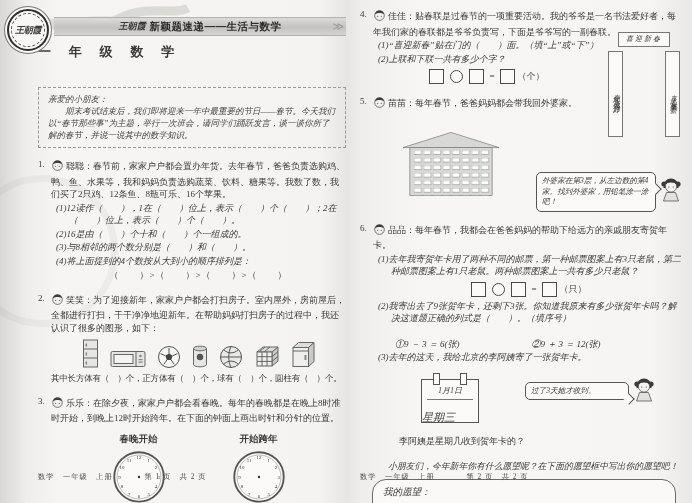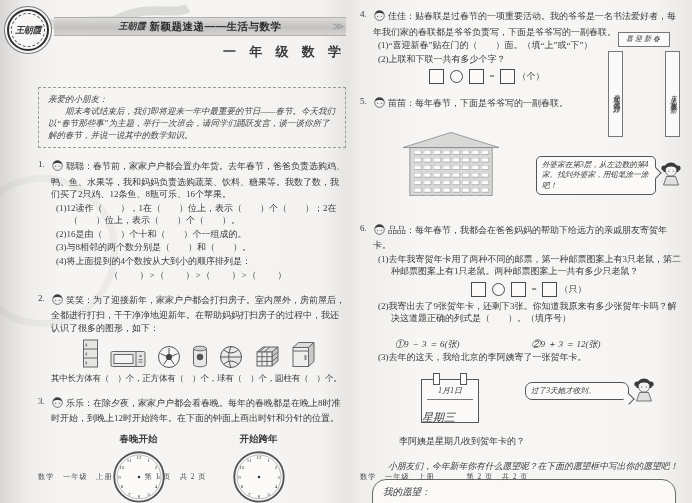--- a/index.html
+++ b/index.html
@@ -22,33 +22,33 @@
     border-radius:50%;opacity:.07;z-index:0;}
 
   
   .banner{position:relative;margin:17px 0 0 16px;height:17px;
     background:linear-gradient(180deg,#dcdbd9,#c3c2c0 55%,#d5d4d2);
     border-top:1px solid #b2b1af;border-bottom:1px solid #b2b1af;
     display:flex;align-items:center;justify-content:center;z-index:2;}
   .brand{font-style:italic;font-weight:bold;font-size:9px;margin-right:4px;}
   .series{font-family:"Liberation Sans",sans-serif;font-weight:bold;font-size:10.5px;letter-spacing:.5px;color:#2f2f2f;}
   .chev{position:absolute;right:2px;top:0;font-size:11px;color:#999;line-height:17px;}
-  .grade-title{margin-top:7px;text-align:right;font-family:Liberation Serif, serif;
+  .grade-title{margin-top:7px;text-align:left;font-family:Liberation Mono, monospace;
     font-weight:bold;font-size:13px;letter-spacing:5px;}
 
   
   .intro-box{margin-top:26px;border:1px dashed #9a9a98;padding:5px 9px 6px;font-size:8.5px;
     line-height:12px;font-style:italic;color:#454545;}
   .intro-body{text-indent:2em;}
 
   
   .problem{position:relative;margin-top:10px;font-size:9px;line-height:12.5px;padding-left:13px;}
   .p-num{position:absolute;left:0;top:0;}
   .avatar{display:inline-block;vertical-align:-3px;margin:0 2px 0 0;}
-  .subq{padding-left:18px;text-indent:-13px;margin-top:1px;}
+  .subq{padding-left:18px;text-indent:-13px;margin-top:1px;font-style:italic;}
   .tight{white-space:nowrap;font-size:8.5px;letter-spacing:-0.2px;}
   .expr-line{text-align:center;margin-top:2px;letter-spacing:1px;}
 
   
   .equation{text-align:center;margin:4px 0 2px;height:16px;}
   .eq-right{padding-right:84px;}
   .sq{display:inline-block;width:13px;height:13px;border:1px solid #4a4a4a;vertical-align:middle;margin:0 3px;background:#fbfaf8;}
   .opc{display:inline-block;width:11px;height:11px;border:1px solid #4a4a4a;border-radius:50%;vertical-align:middle;margin:0 3px;background:#fbfaf8;}
   .eqs{vertical-align:middle;margin:0 2px;}
   .unit{vertical-align:middle;}
@@ -65,39 +65,39 @@
   .couplet{position:absolute;right:2px;top:24px;width:72px;height:104px;z-index:2;}
   .couplet-top{position:absolute;left:10px;top:0;width:50px;height:13px;border:1px solid #777;background:#fbfaf8;
     font-size:7px;font-style:italic;text-align:center;line-height:13px;letter-spacing:2px;}
   .couplet-strip{position:absolute;top:19px;width:13px;height:80px;border:1px solid #777;background:#fbfaf8;
     writing-mode:vertical-rl;text-orientation:upright;font-size:6.8px;font-style:italic;
     letter-spacing:2px;padding-top:4px;text-align:center;}
   .strip-left{left:0;}
   .strip-right{right:0;}
 
   
-  .house-row{display:flex;align-items:center;margin:3px 0 0 30px;gap:31px;}
+  .house-row{display:flex;align-items:flex-end;margin:3px 0 0 30px;gap:31px;}
   .bubble-wrap{display:flex;align-items:flex-start;margin-top:24px;margin-left:6px;}
   .bubble{position:relative;border:1px solid #555;border-radius:5px;background:#fbfaf8;
     padding:3px 5px;font-size:7.6px;line-height:10.5px;font-style:italic;width:108px;}
   .bubble .tail{position:absolute;right:-4.5px;top:12px;width:7px;height:7px;background:#fbfaf8;
     border-top:1px solid #555;border-right:1px solid #555;transform:rotate(45deg);}
   .girl{margin-left:4px;margin-top:4px;flex:none;}
 
   
   .opts{display:flex;gap:72px;padding-left:22px;margin-top:13px;font-style:italic;}
 
   
   .calendar-row{display:flex;align-items:flex-start;margin:8px 0 0 48px;}
   .calendar{position:relative;width:56px;height:42px;border:1.2px solid #555;background:#fbfaf8;margin-top:7px;}
   .cal-ring{position:absolute;top:-7px;width:5px;height:10px;border:1px solid #555;background:#fff;}
   .r1{left:11px;}.r2{right:11px;}
   .cal-date{margin:5px 5px 9px;text-align:center;font-size:8px;border-bottom:1px solid #777;padding-bottom:2px;font-style:italic;}
   .cal-week{font-size:11px;font-style:italic;padding-top:2px;}
-  .cal-bubble{margin-left:46px;margin-top:10px;width:92px;border-radius:7px;}
+  .cal-bubble{margin-left:46px;margin-top:10px;width:92px;}
 
   .question-line{margin-top:12px;padding-left:26px;font-size:9px;}
   .wish-prompt{margin-top:14px;font-size:8.8px;font-style:italic;padding-left:4px;margin-left:24px;}
   .wish-box{margin:6px 6px 0 12px;height:44px;border:1px solid #6a6a68;border-radius:14px;
     background:#faf9f7;padding:6px 10px;font-size:9.5px;font-style:italic;}
 
   .page-footer{position:absolute;top:472px;left:0;width:100%;font-size:7.3px;color:#4c4c4c;}
   .pf-book{margin-right:30px;letter-spacing:1px;}
   .pf-page{letter-spacing:1px;}
 
@@ -309,21 +309,21 @@
 
     <div class="problem">
       <span class="p-num">5.</span>
       <span class="avatar">
         <svg width="13" height="14" viewBox="0 0 13 14">
             <circle cx="6.5" cy="7.6" r="4.8" fill="#f1f0ee" stroke="#555" stroke-width="0.8"></circle>
             <path d="M1.8,6.4 A4.8,4.8 0 0 1 11.2,6.4 C9.6,4.4 3.4,4.4 1.8,6.4 Z" fill="#3d3d3d"></path>
             <circle cx="4.7" cy="8.2" r="0.55" fill="#333"></circle>
             <circle cx="8.3" cy="8.2" r="0.55" fill="#333"></circle>
           </svg>
-      </span><span>苗苗：每年春节，下面是爷爷写的一副春联。</span>
+      </span><span>苗苗：每年春节，爸爸妈妈都会带我回外婆家。</span>
 
       <div class="house-row">
         <svg width="140" height="96" viewBox="0 0 140 96">
           <defs>
             <pattern id="winpat" x="16" y="28" width="14" height="11" patternUnits="userSpaceOnUse">
               <rect x="0" y="0" width="11" height="6" fill="#ffffff" stroke="#8a8a88" stroke-width="0.8"></rect>
             </pattern>
           </defs>
           <rect x="10" y="24" width="120" height="70" fill="#d8d8d6" stroke="#777"></rect>
           <polygon points="0,24 70,2 140,24" fill="#d8d8d6" stroke="#777"></polygon>

